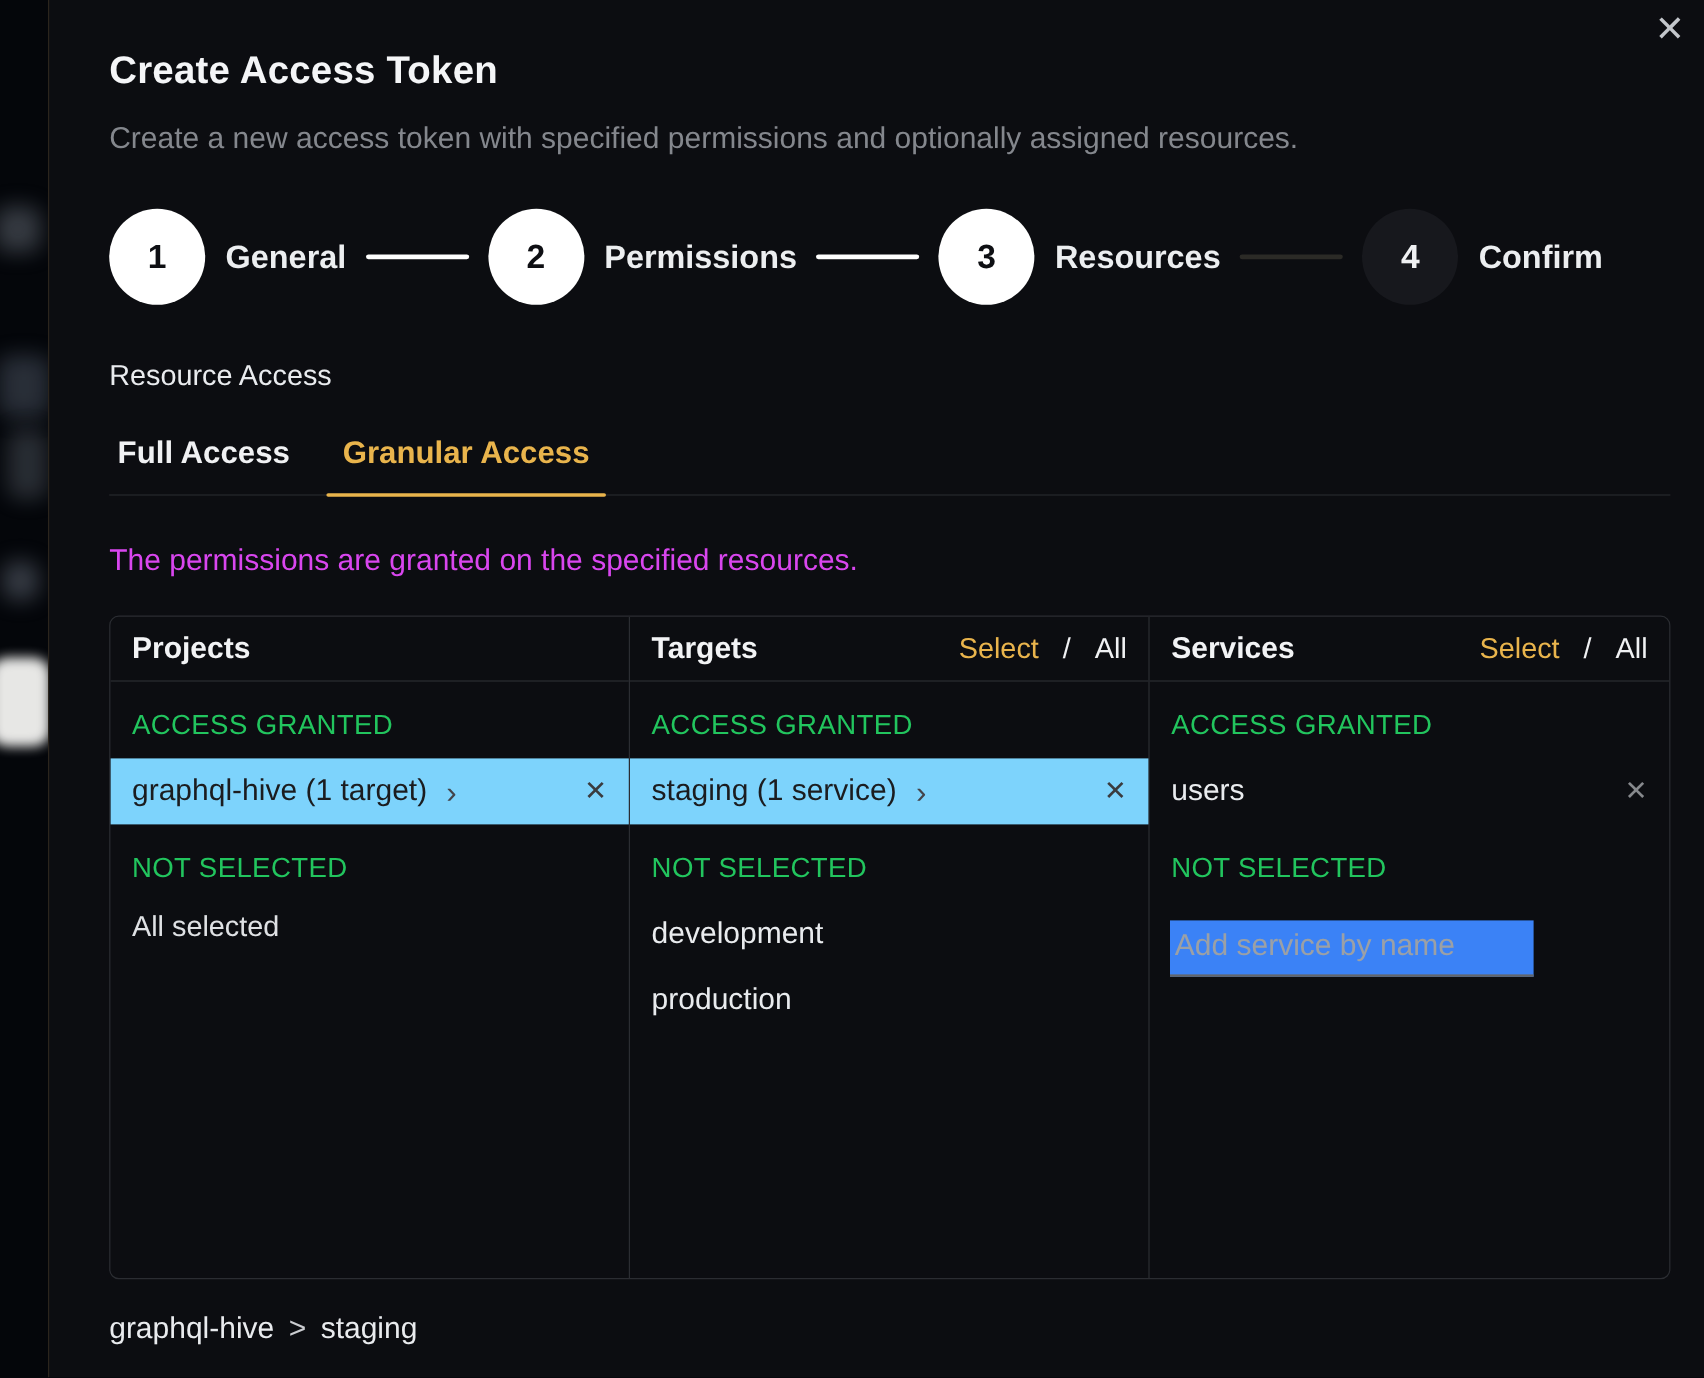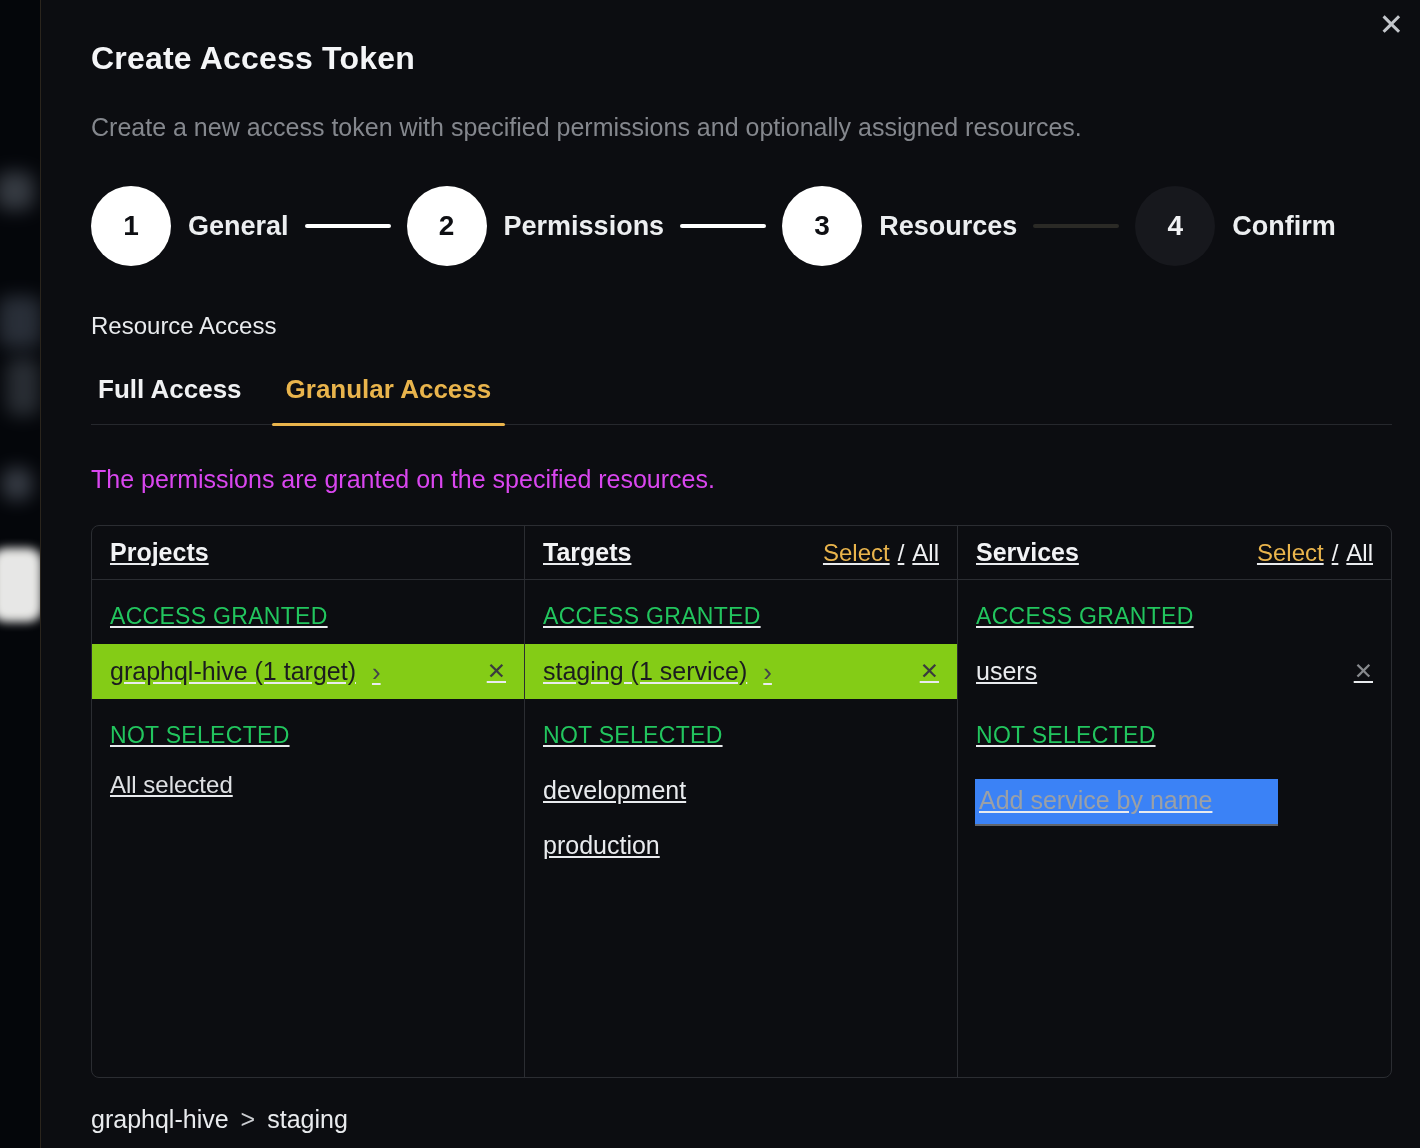--- a/index.html
+++ b/index.html
@@ -28,21 +28,21 @@
     padding:0 28px 0 50px;
   }
   .close-btn {
     position:absolute; top:10px; right:16px;
     font-size:30px; line-height:1; color:#c3c6cb;
     background:none; border:none; cursor:pointer;
     font-family:"Liberation Sans", sans-serif;
   }
 
   .dialog-title { margin-top:40px; font-size:32px; font-weight:700; color:#f4f5f7; letter-spacing:.2px; }
-  .dialog-subtitle { margin-top:36px; font-size:25px; color:#84878d; }
+  .dialog-subtitle { margin-top:24px; font-size:25px; color:#84878d; }
 
   
   .stepper { margin-top:44px; display:flex; align-items:center; gap:16px; }
   .step { display:flex; align-items:center; gap:17px; }
   .step-circle {
     width:80px; height:80px; border-radius:50%;
     background:#ffffff; color:#0e0f13;
     display:flex; align-items:center; justify-content:center;
     font-size:28px; font-weight:700;
   }
@@ -65,40 +65,40 @@
 
   .description { margin-top:40px; font-size:25px; color:#d946ef; }
 
   
   .picker {
     margin-top:31px; height:553px;
     border:1px solid #2b2d32; border-radius:8px;
     display:grid; grid-template-columns:1fr 1fr 1fr;
     overflow:hidden;
   }
-  .col { border-right:1px solid #2b2d32; display:flex; flex-direction:column;text-decoration:underline; }
+  .col { border-right:1px solid #2b2d32; display:flex; flex-direction:column; }
   .col:last-child { border-right:none; }
   .col-header {
     height:54px; flex:0 0 54px;
     border-bottom:1px solid #2b2d32;
     display:flex; align-items:center; justify-content:space-between;
     padding:0 18px;
   }
   .col-title { font-size:25px; font-weight:700; color:#f2f3f5; }
-  .select-all { font-size:24px; display:flex; gap:8px; align-items:center; }
+  .select-all { font-size:24px; display:flex; gap:20px; align-items:center; }
   .select-link { color:#e9b44c; cursor:pointer; }
   .all-link { color:#f0f1f3; cursor:pointer; }
   .divider { color:#f0f1f3; }
 
   .section-tag { padding:23px 18px 14px 18px; font-size:23px; color:#22c55e; letter-spacing:.3px; }
   .row {
     height:55px; display:flex; align-items:center; justify-content:space-between;
     padding:0 18px; font-size:25px; color:#e9ebee;
   }
-  .row.highlighted { background:#84cc16; color:#1b1c1f; }
+  .row.highlighted { background:#7dd3fc; color:#1b1c1f; }
   .row-main { display:flex; align-items:center; gap:16px; min-width:0; }
   .chevron { font-size:26px; color:#43444a; line-height:1; }
   .remove-x { font-size:23px; color:#3a3b3e; cursor:pointer; line-height:1; }
   .row:not(.highlighted) .remove-x { color:#87898d; }
   .plain-item { padding:13px 18px; font-size:25px; color:#e9ebee; }
   .note-item { padding:8px 18px; font-size:24px; color:#dfe1e4; }
 
   .service-input {
     margin:16px 18px 0 17px; width:303px;
     background:#3b82f6; border:none; border-bottom:2px solid #62656b;

